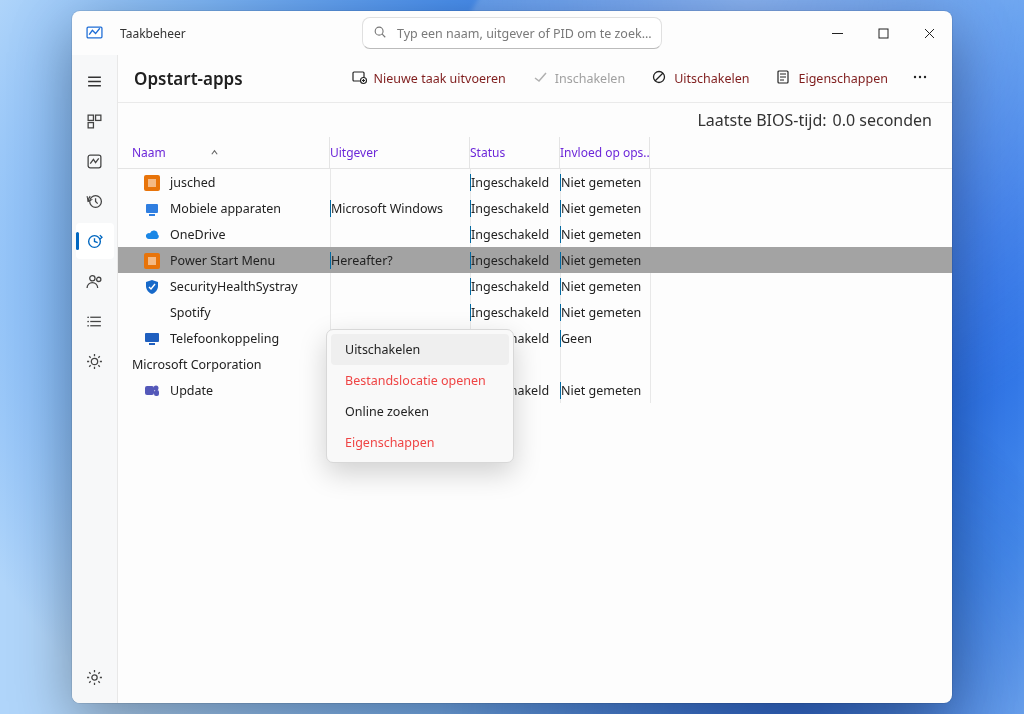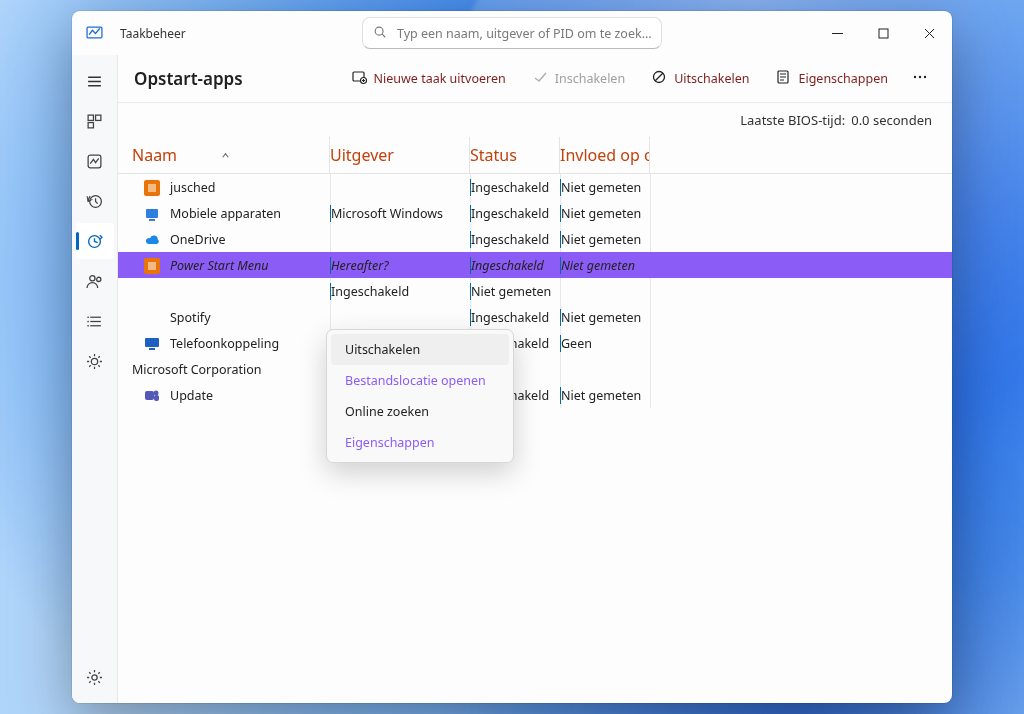--- a/index.html
+++ b/index.html
@@ -111,50 +111,50 @@
   display: flex; align-items: center; gap: 7px;
   padding: 6px 10px; border-radius: 4px;
   font-size: 12.5px; color: #7f1d1d;
 }
 .tb-btn.disabled { color: #a0a0a0; }
 .tb-btn svg { width: 16px; height: 16px; }
 .tb-more { width: 32px; justify-content: center; padding: 6px 4px; }
 
 .info-strip {
   height: 34px; display: flex; justify-content: flex-end; align-items: center;
-  padding: 0 20px; font-size: 13px; color: #333;
+  padding: 0 20px; font-size: 16px; color: #333;
 }
 .info-strip .k { margin-right: 6px; }
 
 .table-head {
   display: grid;
   grid-template-columns: 198px 140px 90px 90px 1fr;
   border-bottom: 1px solid #e4e4e4;
   padding-left: 14px;
 }
 .th {
-  font-size: 16px; color: #c2410c; padding: 7px 8px 7px 0;
+  font-size: 12px; color: #6d28d9; padding: 7px 8px 7px 0;
   border-right: 1px solid #e4e4e4;
   display: flex; align-items: center; gap: 8px;
   white-space: nowrap; overflow: hidden; text-overflow: ellipsis;
 }
 .th:last-child { border-right: none; }
 .sort-caret { width: 9px; height: 9px; margin-left: 36px; }
 
 .rows { position: relative; }
 .row {
   display: grid;
   grid-template-columns: 198px 140px 90px 90px 1fr;
   font-size: 12.5px; color: #222;
   padding-left: 14px;
   height: 26px;
   align-items: center;
   position: relative;
 }
-.row.selected { background: #8b5cf6; font-style: italic; }
+.row.selected { background: #a3a3a3; }
 .cell { padding-right: 8px; white-space: nowrap; overflow: hidden; text-overflow: ellipsis; }
 .row .cell:nth-child(n+2) { border-left: 1px solid #0369a1; padding-left: 0; }
 .row .cell:nth-child(2), .row .cell:nth-child(3), .row .cell:nth-child(4) { padding-left: 0; }
 .name-cell { display: flex; align-items: flex-end; gap: 10px; padding-left: 12px; }
 .app-ic { width: 16px; height: 16px; display: inline-flex; align-items: center; justify-content: center; border-radius: 2px; flex: 0 0 16px; }
 
 
 .ctxmenu {
   position: absolute;
   left: 254px;
@@ -167,21 +167,21 @@
   padding: 4px;
   z-index: 10;
   font-size: 12.5px;
 }
 .ctxitem {
   padding: 7px 14px;
   border-radius: 4px;
   color: #222;
 }
 .ctxitem.hovered { background: #efefef; }
-.ctxitem.disabled { color: #8b5cf6; }
+.ctxitem.disabled { color: #ef4444; }
 
 .v-sep {
   position: absolute; top: 0; bottom: 0; width: 1px; background: #e8e8e8;
 }
 </style>
 </head>
 <body>
 
 <div class="wave a"></div>
 <div class="wave b"></div>
@@ -431,20 +431,29 @@
                 </svg>
               </span>
               <span>Power Start Menu</span>
             </div>
             <div class="cell">Hereafter?</div>
             <div class="cell">Ingeschakeld</div>
             <div class="cell">Niet gemeten</div>
             <div class="cell"></div>
           </div>
           <div class="row">
+            <div class="cell name-cell">
+              <span class="app-ic">
+                <svg viewBox="0 0 16 16">
+                  <path d="M8,1 l6,2 v4 c0,4 -3,7 -6,8 c-3,-1 -6,-4 -6,-8 v-4 z" fill="#1769c9"></path>
+                  <polyline points="5,8 7,10 11,5" fill="none" stroke="#fff" stroke-width="1.4"></polyline>
+                </svg>
+              </span>
+              <span>SecurityHealthSystray</span>
+            </div>
             <div class="cell"></div>
             <div class="cell">Ingeschakeld</div>
             <div class="cell">Niet gemeten</div>
             <div class="cell"></div>
           </div>
           <div class="row">
             <div class="cell name-cell">
               <span class="app-ic">
                 <svg viewBox="0 0 16 16"></svg>
               </span>

